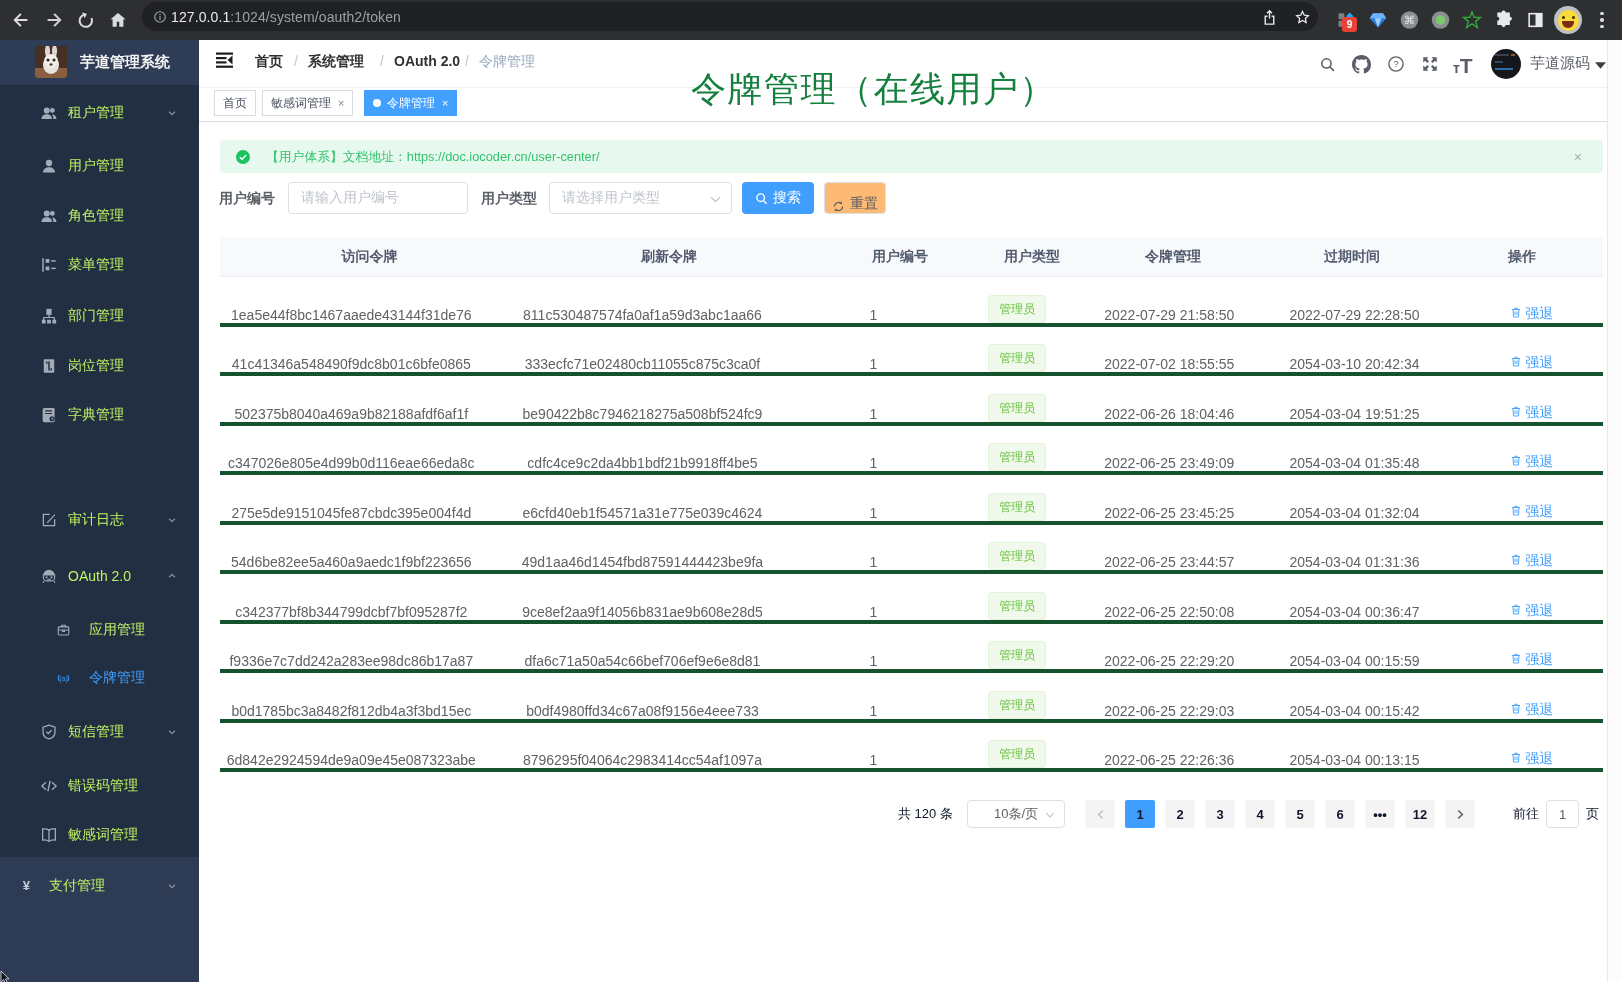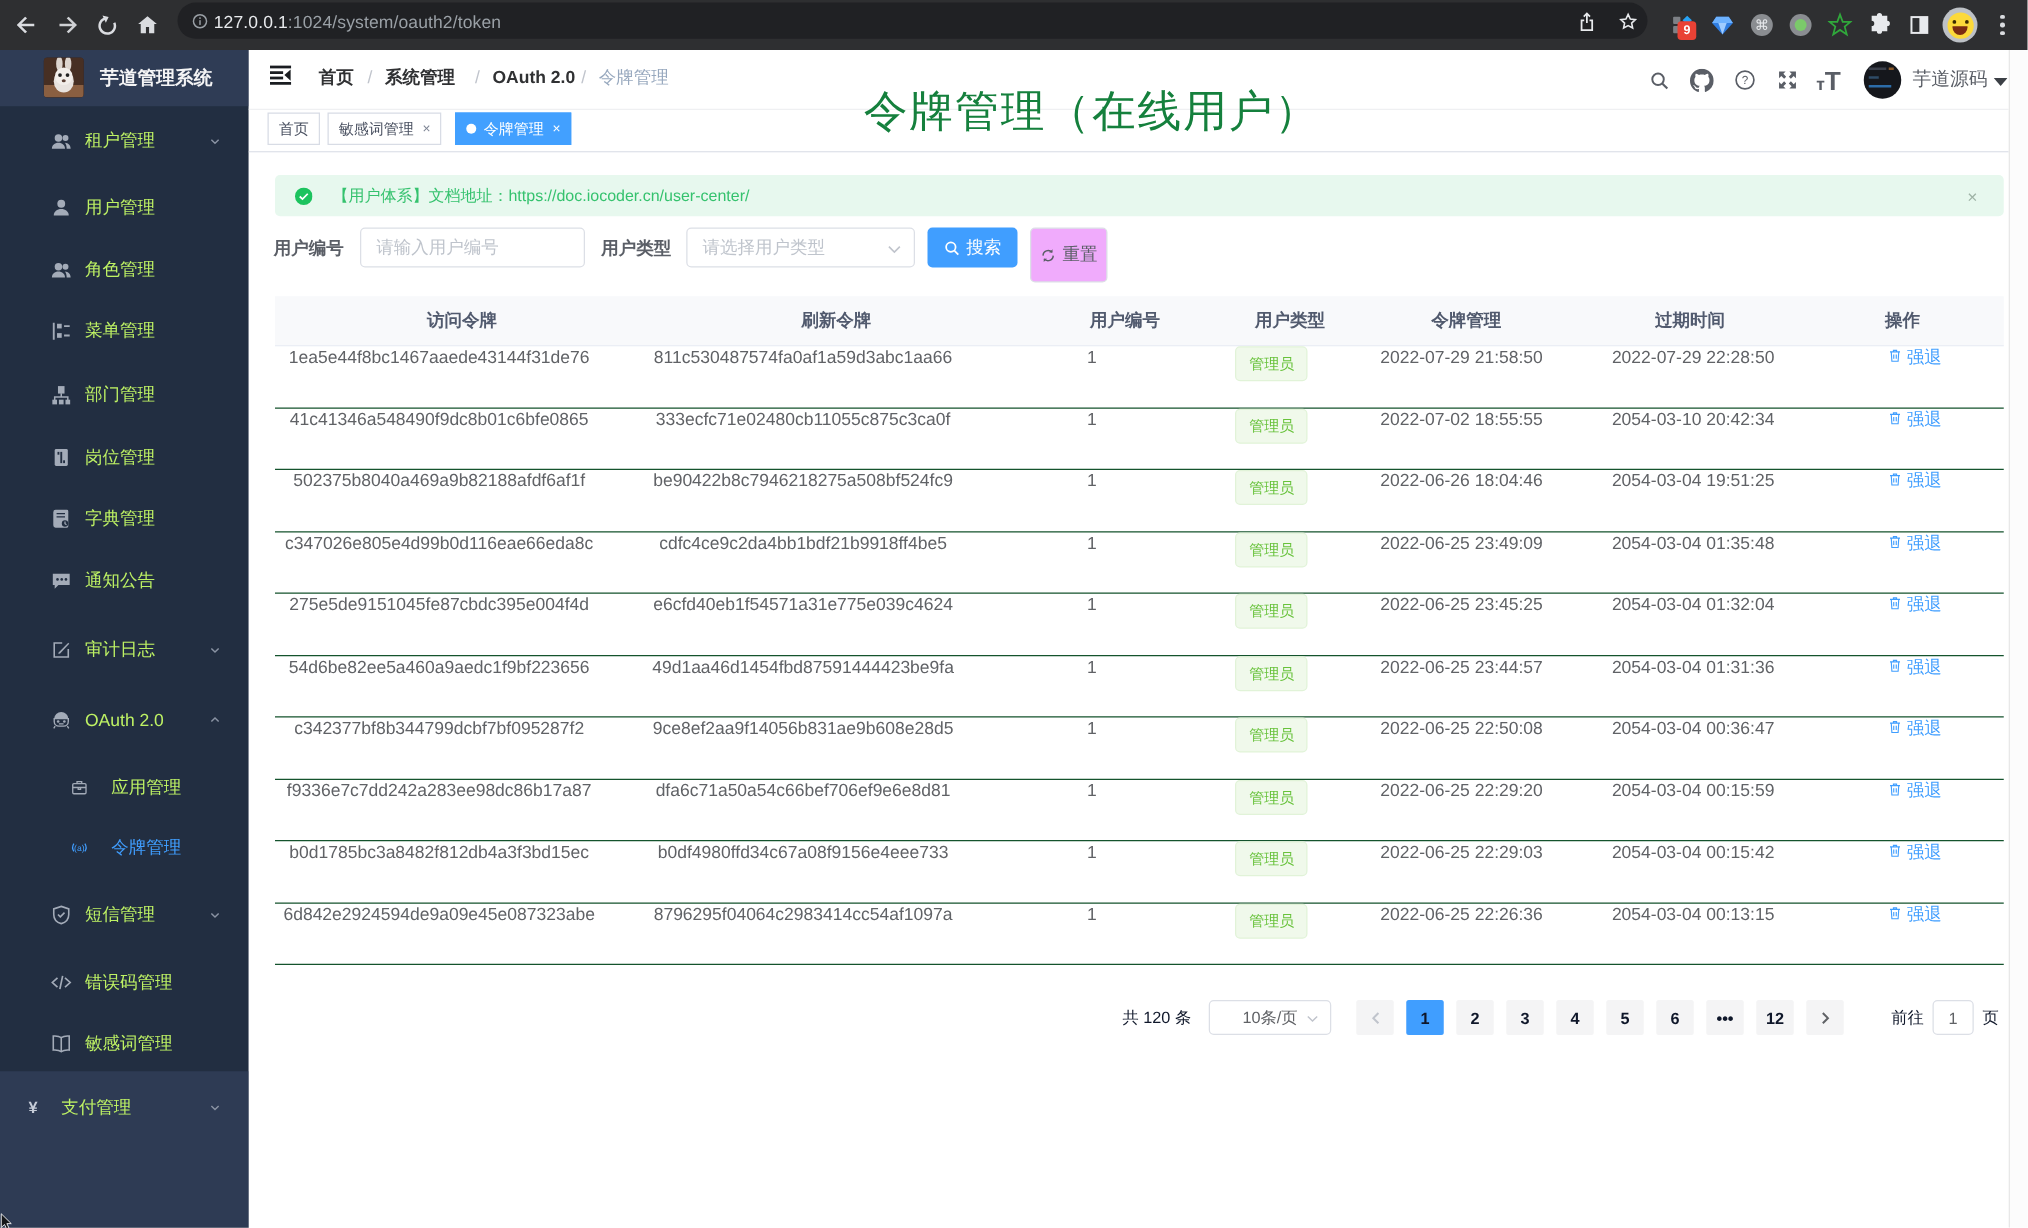--- a/index.html
+++ b/index.html
@@ -45,27 +45,27 @@
 
 
 #content { position:absolute; left:199px; top:122px; width:1408px; height:860px; background:#fff;padding-left:32px; }
 #alert { position:absolute; left:21px; top:18px; width:1383px; height:33px; background:#e7f8ee; border-radius:4px; }
 #alert .atext { position:absolute; left:46px; top:9px; font-size:12.8px; color:#35c26e; }
 #alert .ax { position:absolute; right:21px; top:9px; color:#9fb3a6; font-size:14px; }
 
 .flabel { position:absolute; top:68px; font-size:14px; font-weight:bold; color:#5a5e66; }
 .finput { position:absolute; top:60px; height:32px; border:1px solid #dcdfe6; border-radius:4px; background:#fff; font-size:14px; color:#bfc4cc; display:flex; align-items:center; padding:0 12px; }
 #btn-search { position:absolute; left:543px; top:60px; width:72px; height:32px; background:#409eff; border-radius:4px; color:#fff; font-size:14px; display:flex; align-items:center; justify-content:center; gap:5px; }
-#btn-reset { position:absolute; left:625px; top:60px; width:62px; height:44px; background:#f0abfc; border:1px solid #dcdfe6; border-radius:4px; color:#5a5e66; font-size:14px; display:flex; align-items:center; justify-content:center; gap:5px; }
+#btn-reset { position:absolute; left:625px; top:60px; width:62px; height:32px; background:#fdba74; border:1px solid #dcdfe6; border-radius:4px; color:#5a5e66; font-size:14px; display:flex; align-items:flex-end; justify-content:center; gap:5px; }
 
 
 #table { position:absolute; left:21px; top:115px; width:1383px; }
 #thead { display:flex; height:40px; background:#f8f9fb; border-bottom:1px solid #ebeef5; align-items:center; }
 #thead div { font-size:14px; font-weight:bold; color:#515a6e; text-align:center; }
-.trow { display:flex; height:49.5px; border-bottom:1px solid #14532d; align-items:flex-start;gap:28px; }
+.trow { display:flex; height:49.5px; border-bottom:4px solid #14532d; align-items:flex-end;gap:28px; }
 .trow div { font-size:14px; color:#606266; text-align:center; }
 .c1 { width:299px; } .c2 { width:300px; } .c3 { width:162px; } .c4 { width:102px; }
 .c5 { width:180px; } .c6 { width:178px; } .c7 { width:162px; }
 .gtag { display:inline-block; height:28px; line-height:26px; padding:0 10px; background:#f0f9eb; border:1px solid #e1f3d8; border-radius:4px; color:#67c23a; font-size:12px; }
 .kick { color:#409eff; }
 
 
 #pager { position:absolute; left:0; top:678px; width:1404px; height:28px; }
 #pager .el { position:absolute; top:0; height:28px; display:flex; align-items:center; justify-content:center; font-size:13px; color:#0f172a; }
 .pbtn { background:#f4f4f5; border-radius:2px; color:#606266; font-weight:bold; }
@@ -240,29 +240,20 @@
       <span class="txt">岗位管理</span>
     </div>
   <div class="mi" style="top:350px">
       <svg class="ico" viewBox="0 0 24 24">
         <path d="M6 2.5h12a1.5 1.5 0 0 1 1.5 1.5v16a1.5 1.5 0 0 1-1.5 1.5H6A2.5 2.5 0 0 1 3.5 19V5A2.5 2.5 0 0 1 6 2.5z" fill="#a3abb8"></path>
         <path d="M7 6.5h9M7 10h9" stroke="#222e41" stroke-width="1.5"></path>
         <circle cx="16" cy="17" r="3.4" fill="#222e41"></circle>
         <path d="M16 15v2.3l1.6 1" stroke="#a3abb8" stroke-width="1.3" fill="none"></path>
       </svg>
       <span class="txt">字典管理</span>
-    </div>
-  <div class="mi" style="top:400px">
-      <svg class="ico" viewBox="0 0 24 24">
-        <path d="M3 4h18v12H9l-4 4v-4H3z" fill="#a3abb8"></path>
-        <circle cx="8" cy="10" r="1.4" fill="#222e41"></circle>
-        <circle cx="12.5" cy="10" r="1.4" fill="#222e41"></circle>
-        <circle cx="17" cy="10" r="1.4" fill="#222e41"></circle>
-      </svg>
-      <span class="txt">通知公告</span>
     </div>
   <div class="mi" style="top:455px">
       <svg class="ico" viewBox="0 0 24 24" fill="none" stroke="#a3abb8" stroke-width="1.7">
         <path d="M13 4.5H4.5v15h15V11"></path>
         <path d="M9.5 14.5 19.5 4.2l1 1L10.8 15.6l-2 .6z" fill="#a3abb8" stroke="none"></path>
       </svg>
       <span class="txt">审计日志</span>
       <svg class="chev" viewBox="0 0 12 12">
         <path d="M2.5 4.5 6 8l3.5-3.5" fill="none" stroke="#8a93a3" stroke-width="1.4"></path>
       </svg>

